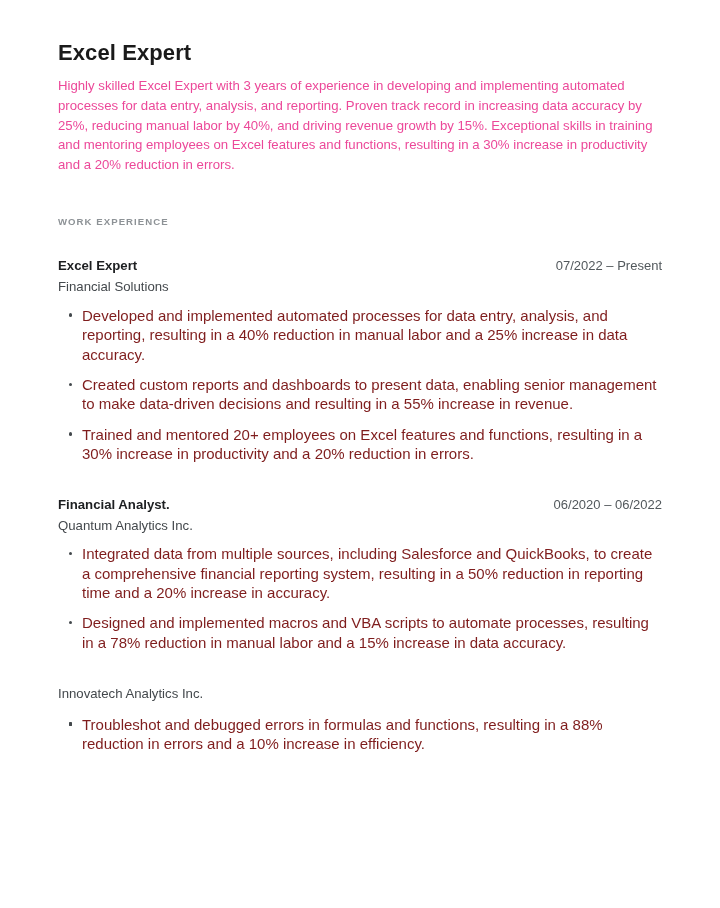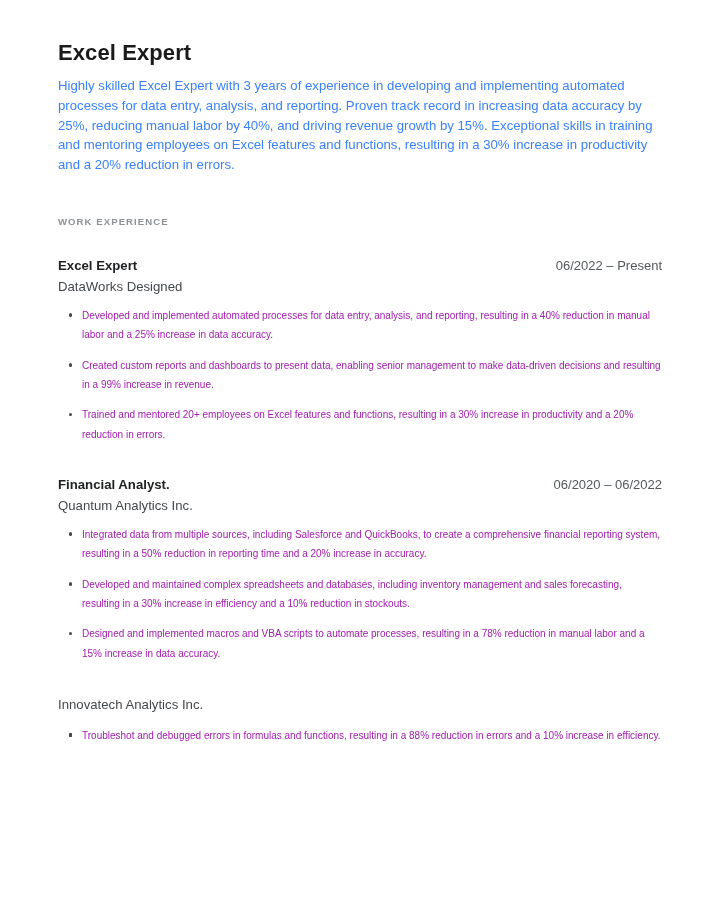--- a/index.html
+++ b/index.html
@@ -26,21 +26,21 @@
     font-size: 22px;
     font-weight: bold;
     color: #1a1a1a;
     letter-spacing: 0.1px;
     margin: 0 0 10px 0;
     line-height: 1.2;
   }
   .summary {
     font-size: 13.2px;
     line-height: 19.6px;
-    color: #3b82f6;
+    color: #ec4899;
     margin: 0;
     text-align: left;
   }
   .section-label {
     font-size: 9.6px;
     letter-spacing: 1.05px;
     color: #8d9296;
     text-transform: uppercase;
     margin: 42px 0 0 0;
     font-weight: bold;
@@ -75,23 +75,23 @@
     margin-top: 2px;
   }
   .bullets {
     list-style: none;
     margin: 9px 0 0 0;
     padding: 0;
   }
   .bullet {
     position: relative;
     padding-left: 24px;
-    font-size: 10px;
+    font-size: 15px;
     line-height: 19.4px;
-    color: #a21caf;
+    color: #7f1d1d;
     margin-bottom: 11px;
   }
   .bullet:last-child {
     margin-bottom: 0;
   }
   .bullet .dot {
     position: absolute;
     left: 11px;
     top: 7.5px;
     width: 3.4px;
@@ -107,53 +107,49 @@
 
   <h1 class="resume-title">Excel Expert</h1>
 
   <p class="summary">Highly skilled Excel Expert with 3 years of experience in developing and implementing automated processes for data entry, analysis, and reporting. Proven track record in increasing data accuracy by 25%, reducing manual labor by 40%, and driving revenue growth by 15%. Exceptional skills in training and mentoring employees on Excel features and functions, resulting in a 30% increase in productivity and a 20% reduction in errors.</p>
 
   <div class="section-label">WORK EXPERIENCE</div>
 
   <div class="job first">
     <div class="job-header-row">
       <div class="job-title">Excel Expert</div>
-      <div class="job-dates">06/2022 – Present</div>
+      <div class="job-dates">07/2022 – Present</div>
     </div>
-    <div class="job-company">DataWorks Designed</div>
+    <div class="job-company">Financial Solutions</div>
     <ul class="bullets">
       <li class="bullet">
         <span class="dot"></span>
         <span>Developed and implemented automated processes for data entry, analysis, and reporting, resulting in a 40% reduction in manual labor and a 25% increase in data accuracy.</span>
       </li>
       <li class="bullet">
         <span class="dot"></span>
-        <span>Created custom reports and dashboards to present data, enabling senior management to make data-driven decisions and resulting in a 99% increase in revenue.</span>
+        <span>Created custom reports and dashboards to present data, enabling senior management to make data-driven decisions and resulting in a 55% increase in revenue.</span>
       </li>
       <li class="bullet">
         <span class="dot"></span>
         <span>Trained and mentored 20+ employees on Excel features and functions, resulting in a 30% increase in productivity and a 20% reduction in errors.</span>
       </li>
     </ul>
   </div>
 
   <div class="job">
     <div class="job-header-row">
       <div class="job-title">Financial Analyst.</div>
       <div class="job-dates">06/2020 – 06/2022</div>
     </div>
     <div class="job-company">Quantum Analytics Inc.</div>
     <ul class="bullets">
       <li class="bullet">
         <span class="dot"></span>
         <span>Integrated data from multiple sources, including Salesforce and QuickBooks, to create a comprehensive financial reporting system, resulting in a 50% reduction in reporting time and a 20% increase in accuracy.</span>
-      </li>
-      <li class="bullet">
-        <span class="dot"></span>
-        <span>Developed and maintained complex spreadsheets and databases, including inventory management and sales forecasting, resulting in a 30% increase in efficiency and a 10% reduction in stockouts.</span>
       </li>
       <li class="bullet">
         <span class="dot"></span>
         <span>Designed and implemented macros and VBA scripts to automate processes, resulting in a 78% reduction in manual labor and a 15% increase in data accuracy.</span>
       </li>
     </ul>
   </div>
 
   <div class="job">
     <div class="job-company">Innovatech Analytics Inc.</div>

